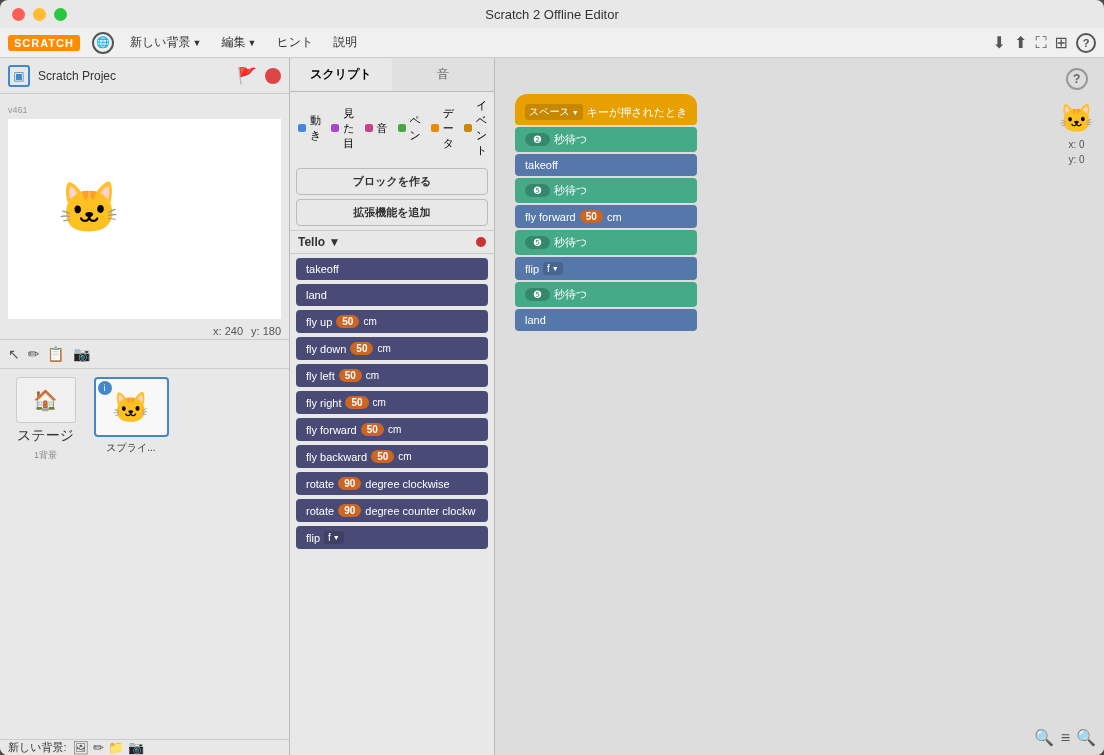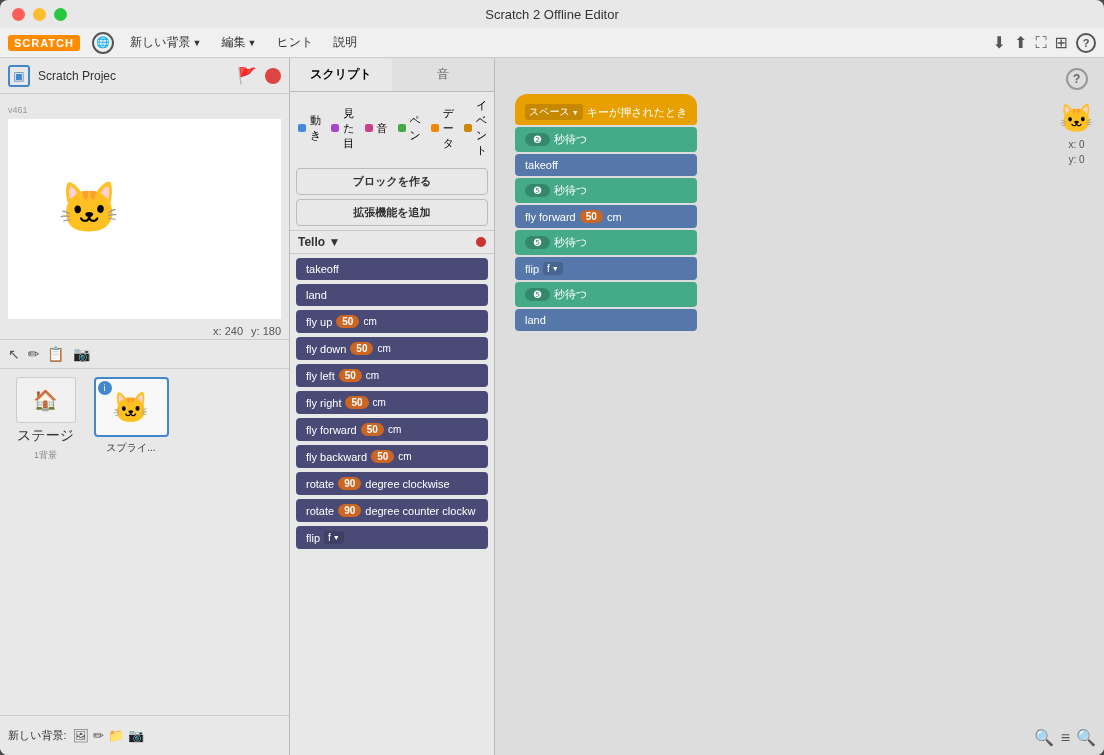--- a/index.html
+++ b/index.html
@@ -289,21 +289,21 @@
       color: #333;
       text-align: center;
     }
     .stage-sublabel {
       font-size: 9px;
       color: #888;
     }
 
     
     .new-backdrop {
-      padding: 12px 8px;
+      padding: 0 8px;
       font-size: 11px;
       color: #333;
       border-top: 1px solid #ccc;
       display: flex;
       align-items: center;
       gap: 6px;
     }
     .new-backdrop-icons {
       display: flex;
       gap: 4px;

